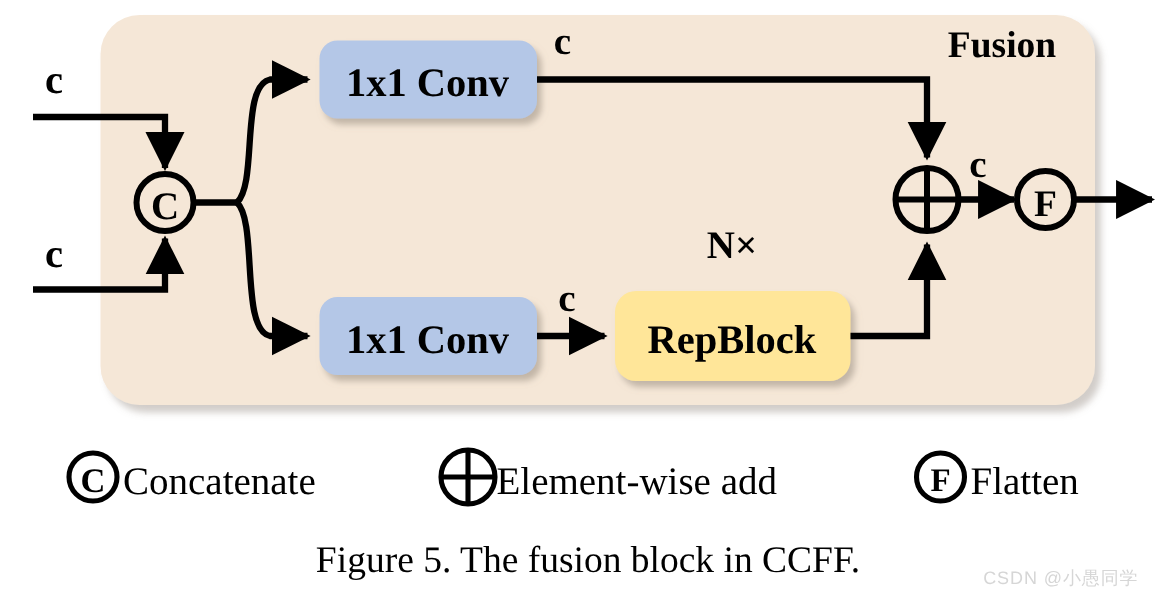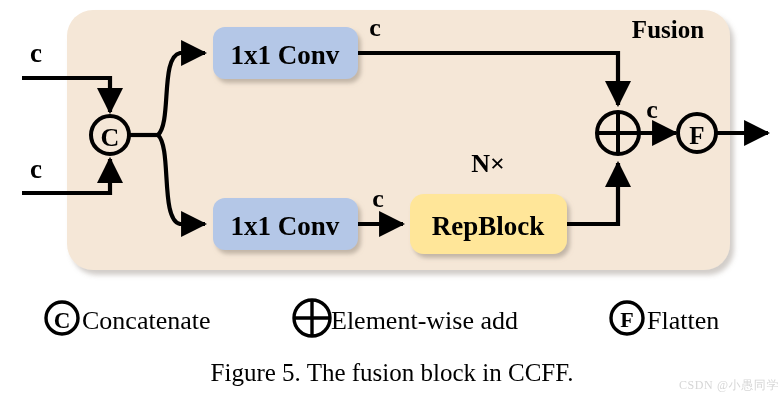--- a/index.html
+++ b/index.html
@@ -30,23 +30,23 @@
   .bold-serif {
     font-family: "Liberation Serif", serif;
     font-weight: bold;
   }
   .plain-serif {
     font-family: "Liberation Serif", serif;
     font-weight: normal;
   }
   .watermark {
     position: absolute;
-    right: 4px;
+    right: 24px;
     bottom: 6px;
-    font-family: Liberation Serif, serif;
+    font-family: Liberation Sans, sans-serif;
     font-size: 12px;
     color: #d6d6d6;
     letter-spacing: 0.6px;
     user-select: none;
   }
 </style>
 </head>
 <body>
 
 <div id="figure-root">

